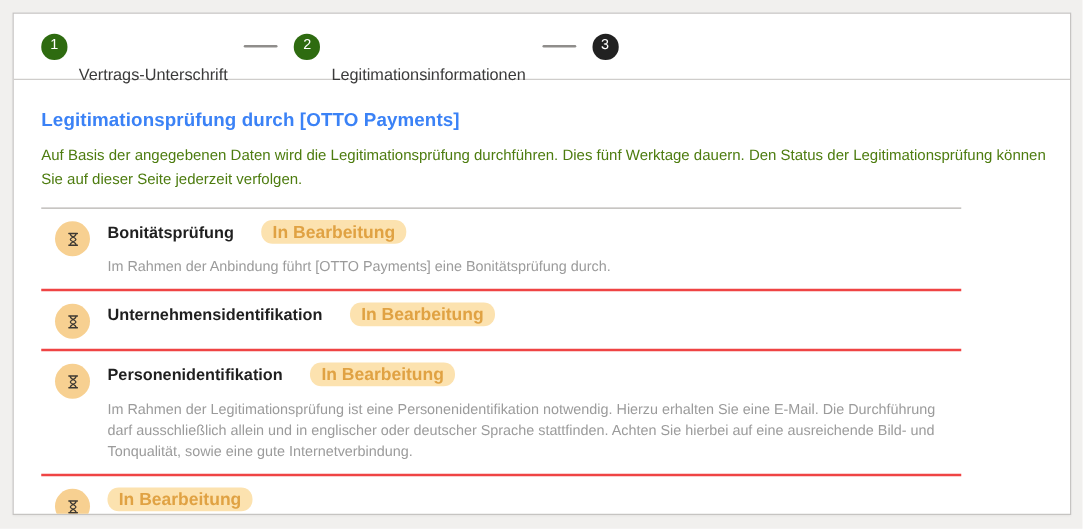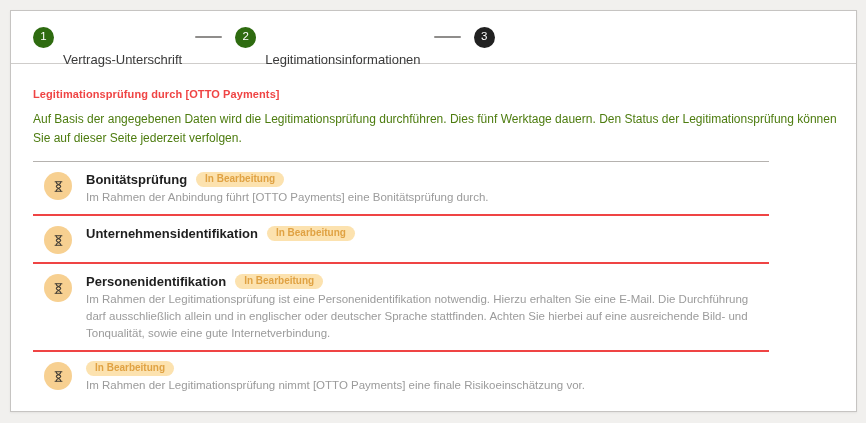--- a/index.html
+++ b/index.html
@@ -36,21 +36,21 @@
   .step.current  .step-circle{background:var(--step-current,#212121);}
   .step-label{font-size:13px;color:#3a3a3a;white-space:nowrap;margin-top:45px;}
   .step-dash{
     width:27px;height:2px;background:#8f8d8b;border-radius:1px;
     margin:0 4px;flex:0 0 auto;
   }
   
   .content{padding:8px 12px 0 22px;}
   .page-title{
     margin:16px 0 10px;
-    font-size:11px;font-weight:bold;color:#ef4444;
+    font-size:15px;font-weight:bold;color:#3b82f6;
     letter-spacing:.1px;
   }
   .intro{
     margin:0 0 13px;
     font-size:12px;line-height:19px;color:#4d7c0f;
   }
   
   .checklist{
     border-top:1px solid #b5b2af;
     margin-right:75px;
@@ -61,32 +61,32 @@
   }
   .item + .item{border-top:2px solid #ef4444;}
   .item-icon{
     width:28px;height:28px;border-radius:50%;
     background:var(--icon-bg,#f7d091);
     display:flex;align-items:center;justify-content:center;
     flex:0 0 auto;margin-top:2px;
   }
   .item-icon svg{display:block;}
   .item-body{flex:1;min-width:0;}
-  .item-head{display:flex;align-items:center;gap:9px;margin-top:1px;}
+  .item-head{display:flex;align-items:center;gap:22px;margin-top:1px;}
   .item-title{font-size:13px;font-weight:bold;color:#1f1f1f;line-height:17px;}
   .badge{
     background:var(--badge-bg,#fce2af);
     color:var(--badge-text,#e0a243);
-    font-size:10px;font-weight:bold;
+    font-size:14px;font-weight:bold;
     padding:2px 9px 3px;border-radius:9px;line-height:1;
     white-space:nowrap;
   }
   .item-desc{
     font-size:11.5px;line-height:17px;color:#9b9b9b;
-    margin-top:1px;
+    margin-top:11px;
   }
 </style>
 </head>
 <body style="--step-complete: #2e6b10; --step-current: #212121; --badge-bg: #fce2af; --badge-text: #e0a243; --icon-bg: #f7d091;">
 
 <div class="card">
 
   <div class="stepper">
   <div class="step complete">
     <span class="step-circle">

